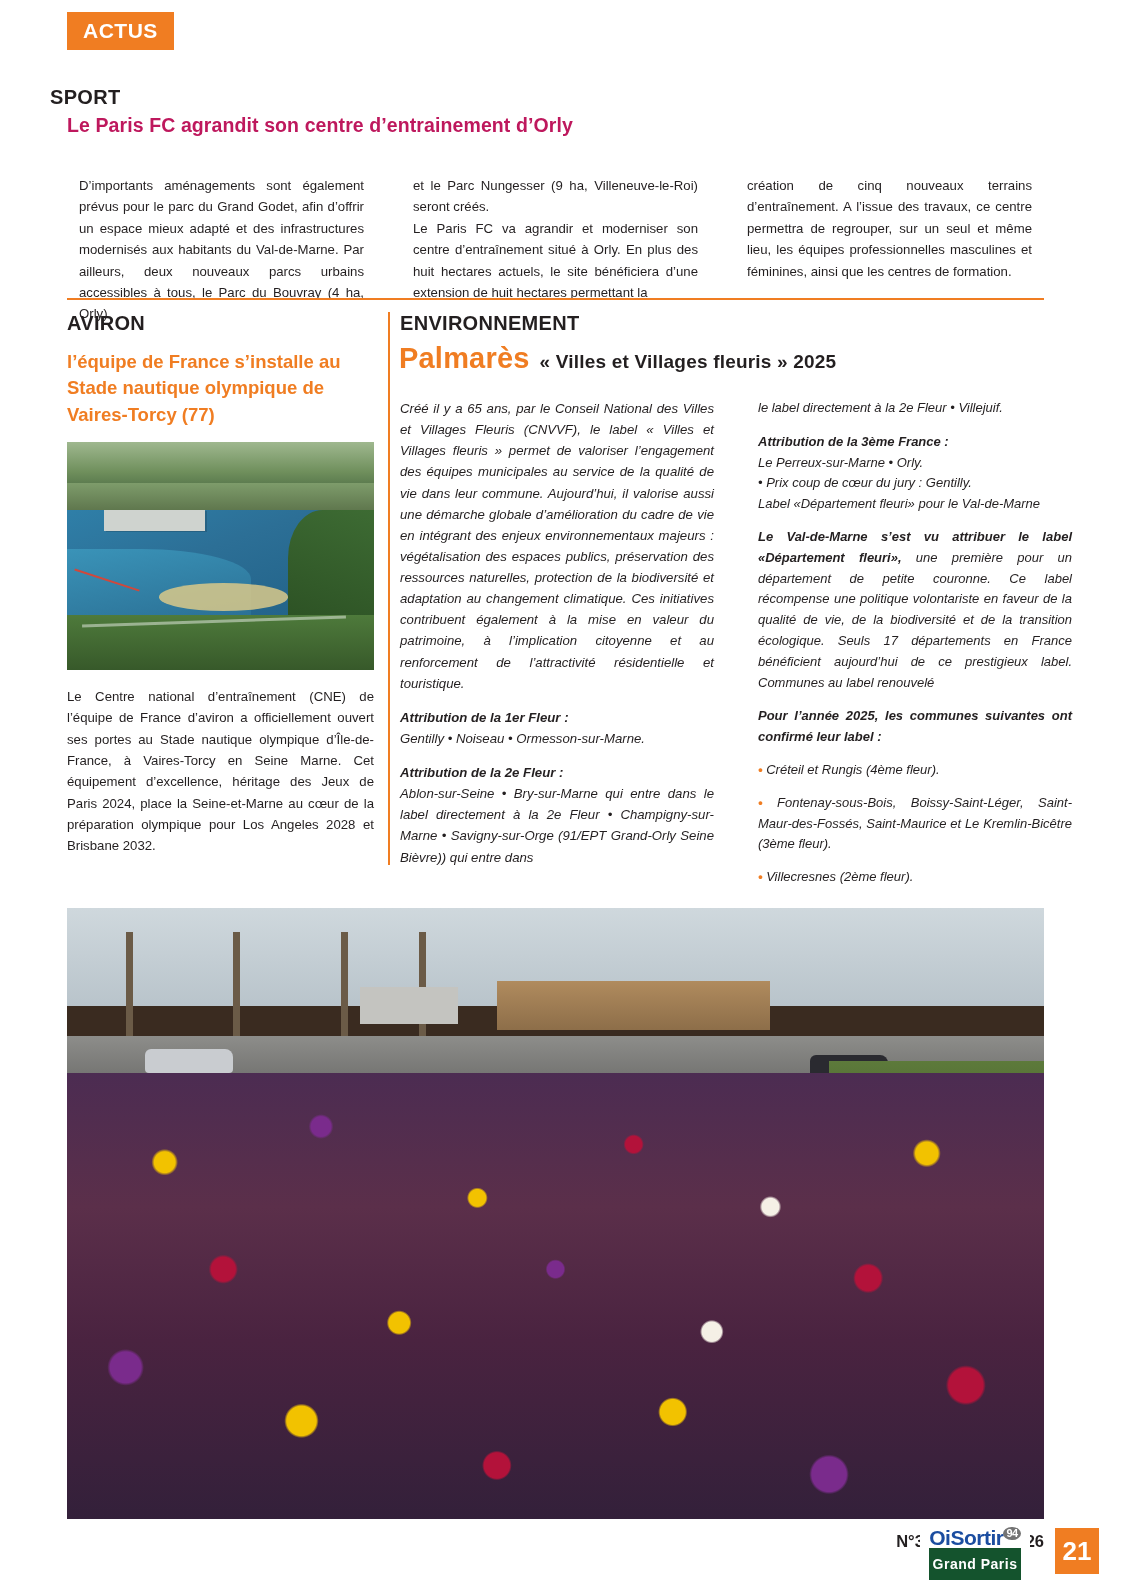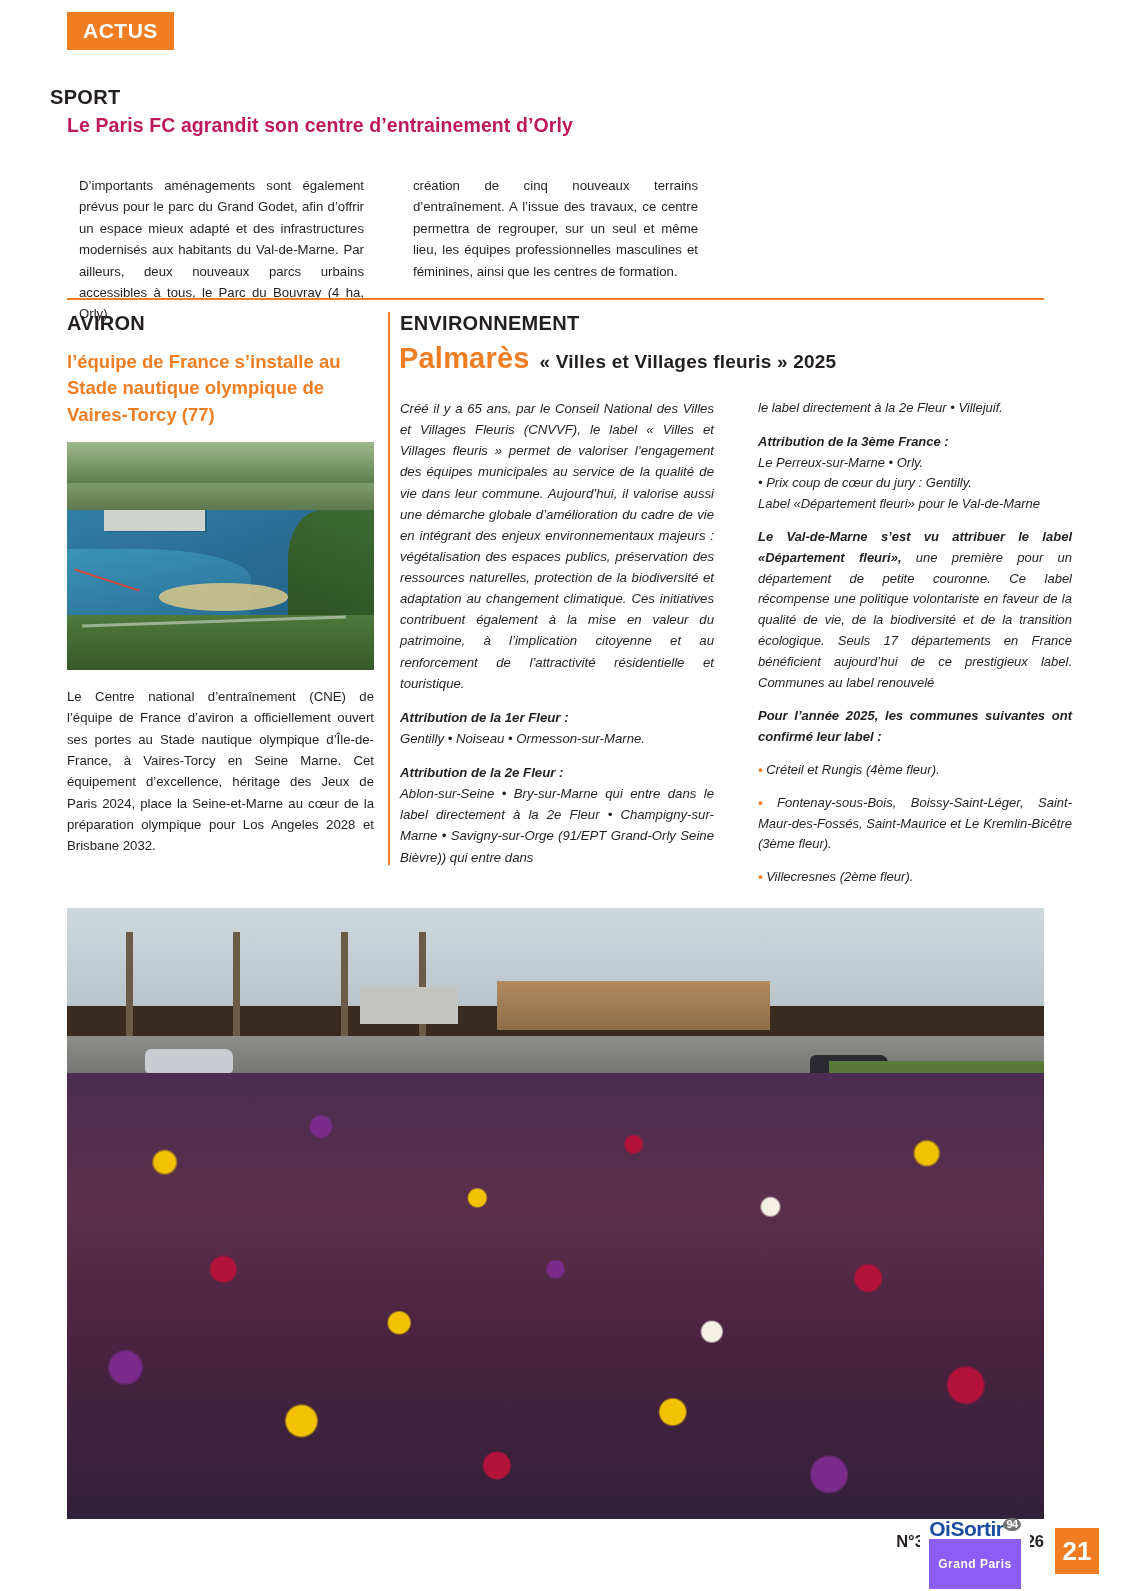--- a/index.html
+++ b/index.html
@@ -332,27 +332,27 @@
   .logo-badge {
     display: inline-block;
     background: #737373;
     color: #fff;
     font-size: 11px;
     border-radius: 50%;
     padding: 1px 3px;
     vertical-align: super;
   }
   .logo-sub {
-    background: #8b5cf6;
+    background: #14532d;
     color: #fff;
-    font-size: 12px;
+    font-size: 14px;
     font-weight: bold;
     text-align: center;
     letter-spacing: 0.5px;
-    padding: 18px 0;
+    padding: 8px 0;
   }
   .page-number {
     position: absolute;
     right: 26px;
     top: 1528px;
     width: 44px;
     height: 46px;
     background: #f07d22;
     color: #ffffff;
     font-size: 26px;
@@ -368,20 +368,24 @@
 <div class="page">
 
   <div class="actus-tag">ACTUS</div>
 
   <div class="sport-kicker">SPORT</div>
   <div class="sport-title">Le Paris FC agrandit son centre d’entrainement d’Orly</div>
 
   <div class="sport-cols">
     <div class="col">
       <p>D’importants aménagements sont également prévus pour le parc du Grand Godet, afin d’offrir un espace mieux adapté et des infrastructures modernisés aux habitants du Val-de-Marne. Par ailleurs, deux nouveaux parcs urbains accessibles à tous, le Parc du Bouvray (4 ha, Orly)</p>
+    </div>
+    <div class="col">
+      <p style="white-space:pre-line">et le Parc Nungesser (9 ha, Villeneuve-le-Roi) seront créés.
+Le Paris FC va agrandir et moderniser son centre d’entraînement situé à Orly. En plus des huit hectares actuels, le site bénéficiera d’une extension de huit hectares permettant la</p>
     </div>
     <div class="col">
       <p>création de cinq nouveaux terrains d’entraînement. A l’issue des travaux, ce centre permettra de regrouper, sur un seul et même lieu, les équipes professionnelles masculines et féminines, ainsi que les centres de formation.</p>
     </div>
   </div>
 
   <div class="rule-top"></div>
   <div class="rule-vert"></div>
 
   <div class="aviron">

